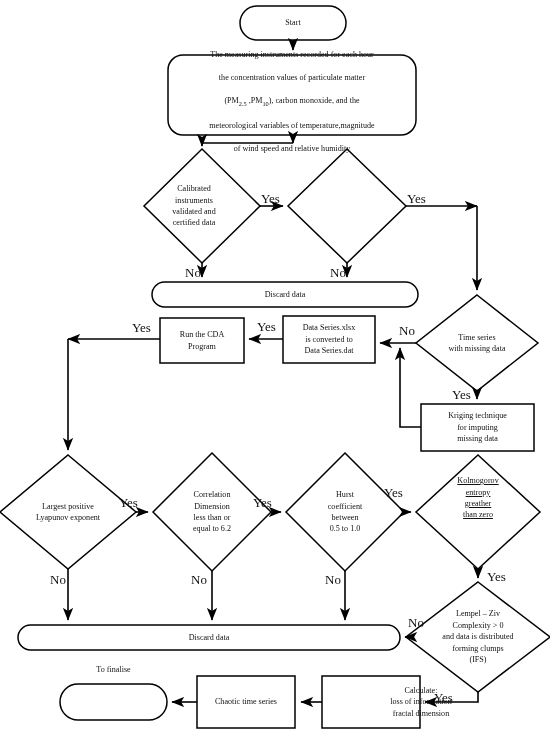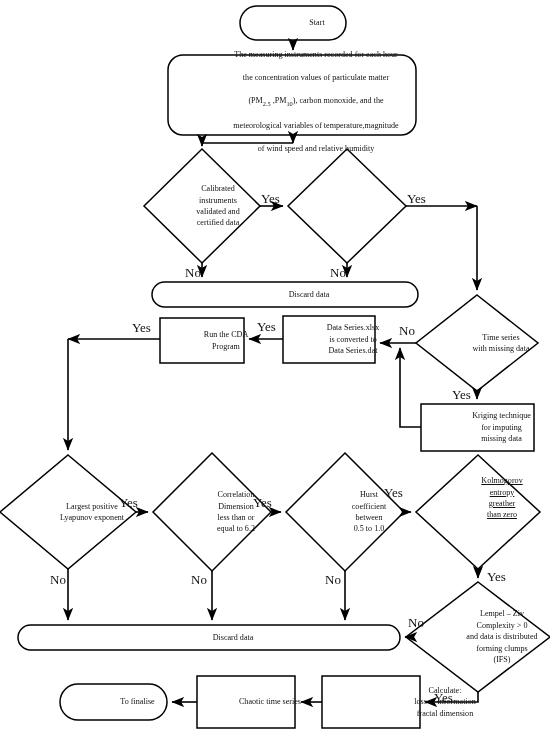--- a/index.html
+++ b/index.html
@@ -26,21 +26,20 @@
     position: absolute;
     display: flex;
     align-items: center;
     justify-content: center;
     text-align: center;
     color: #111111;
     font-size: 8.1px;
     line-height: 1.42;
     pointer-events: none;
     white-space: pre-line;
-    margin-left: 24px;
   }
   .edge-label {
     position: absolute;
     color: #111111;
     font-size: 13px;
     line-height: 1;
     white-space: nowrap;
   }
   sub { font-size: 0.78em; }
 </style>
@@ -203,21 +202,21 @@
 (IFS)</div>
 
   <div class="node-text" style="left:18px; top:625px; width:382px; height:25px;">Discard data</div>
 
   <div class="node-text" style="left:324px; top:676px; width:98px; height:52px;padding-left:48px;">Calculate:
 loss of information
 fractal dimension</div>
 
   <div class="node-text" style="left:197px; top:676px; width:98px; height:52px;">Chaotic time series</div>
 
-  <div class="node-text" style="left:60px; top:684px; width:107px; height:36px;">To finalise</div>
+  <div class="node-text" style="left:60px; top:652px; width:107px; height:36px;">To finalise</div>
 
   <div class="edge-label" style="left:261px; top:192px;">Yes</div>
   <div class="edge-label" style="left:185px; top:266px;">No</div>
   <div class="edge-label" style="left:407px; top:192px;">Yes</div>
   <div class="edge-label" style="left:330px; top:266px;">No</div>
   <div class="edge-label" style="left:399px; top:324px;">No</div>
   <div class="edge-label" style="left:452px; top:388px;">Yes</div>
   <div class="edge-label" style="left:257px; top:320px;">Yes</div>
   <div class="edge-label" style="left:132px; top:321px;">Yes</div>
   <div class="edge-label" style="left:119px; top:496px;">Yes</div>

